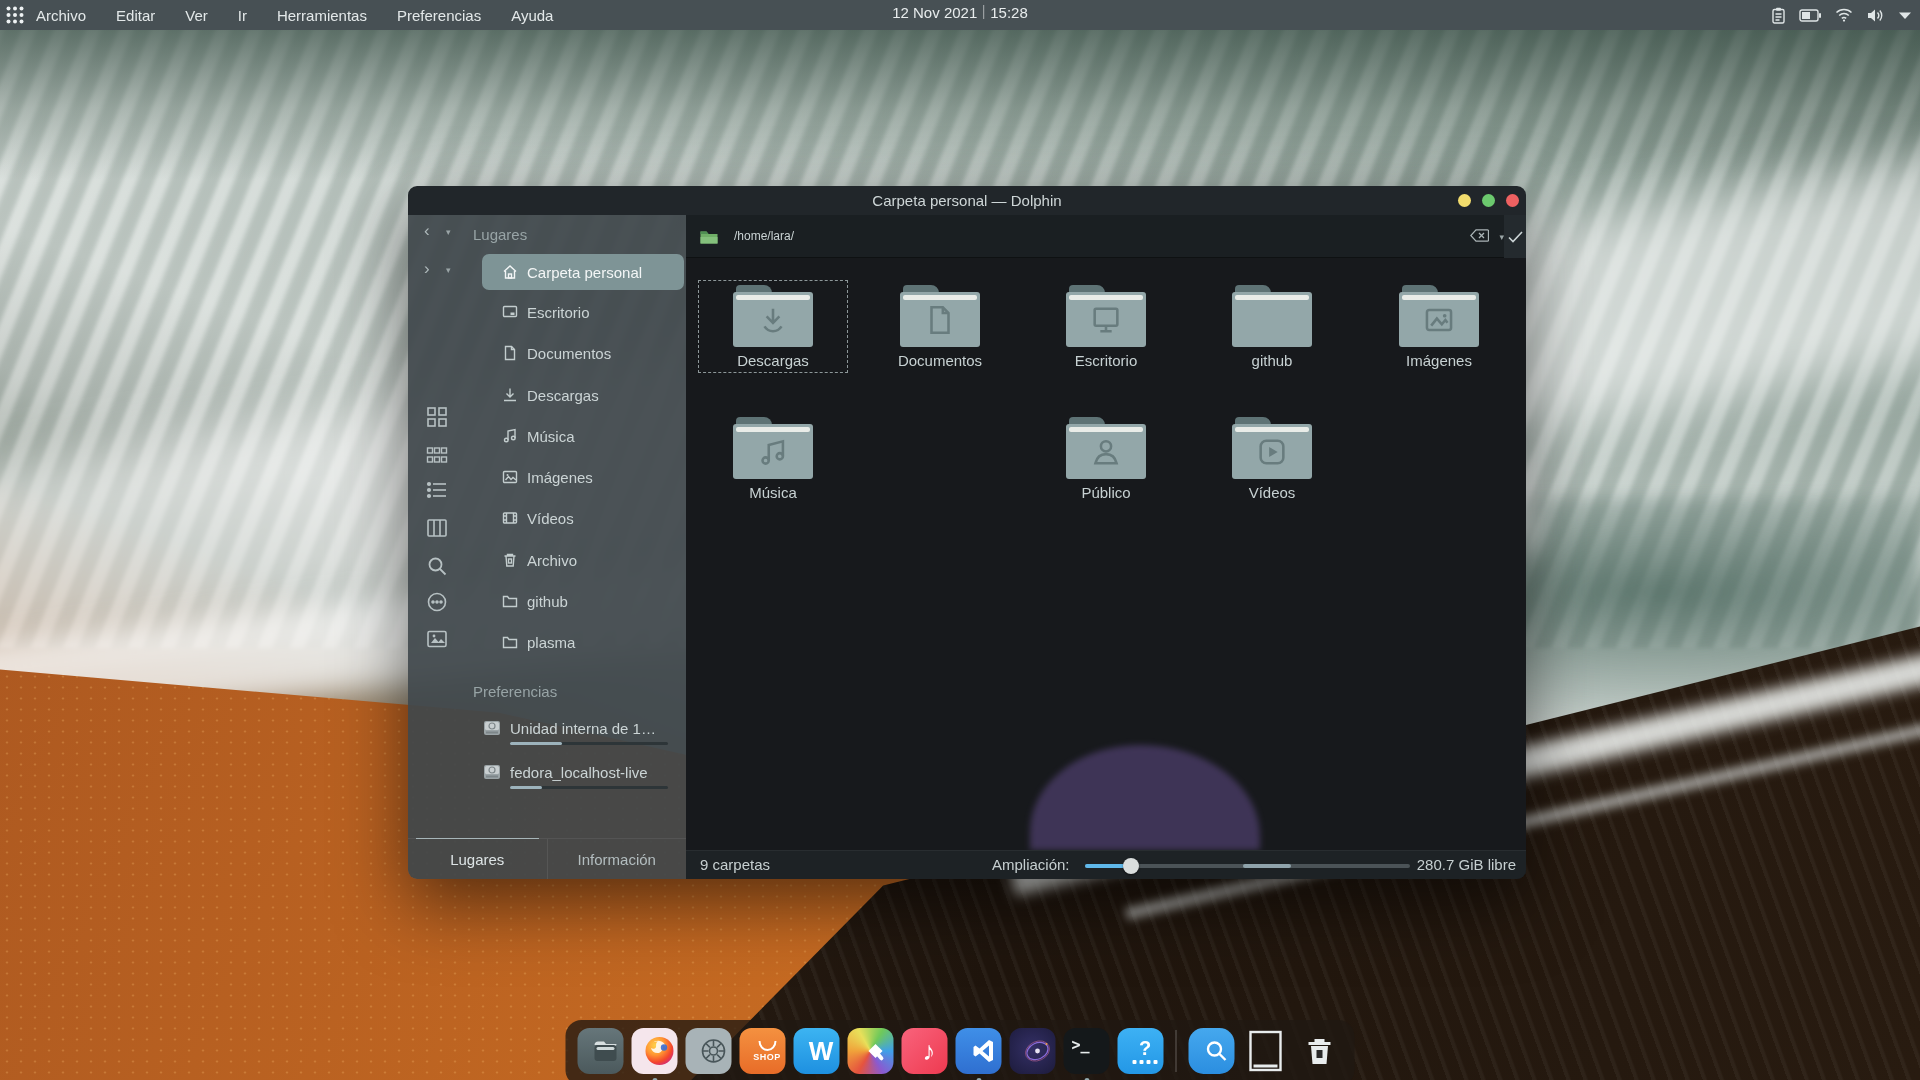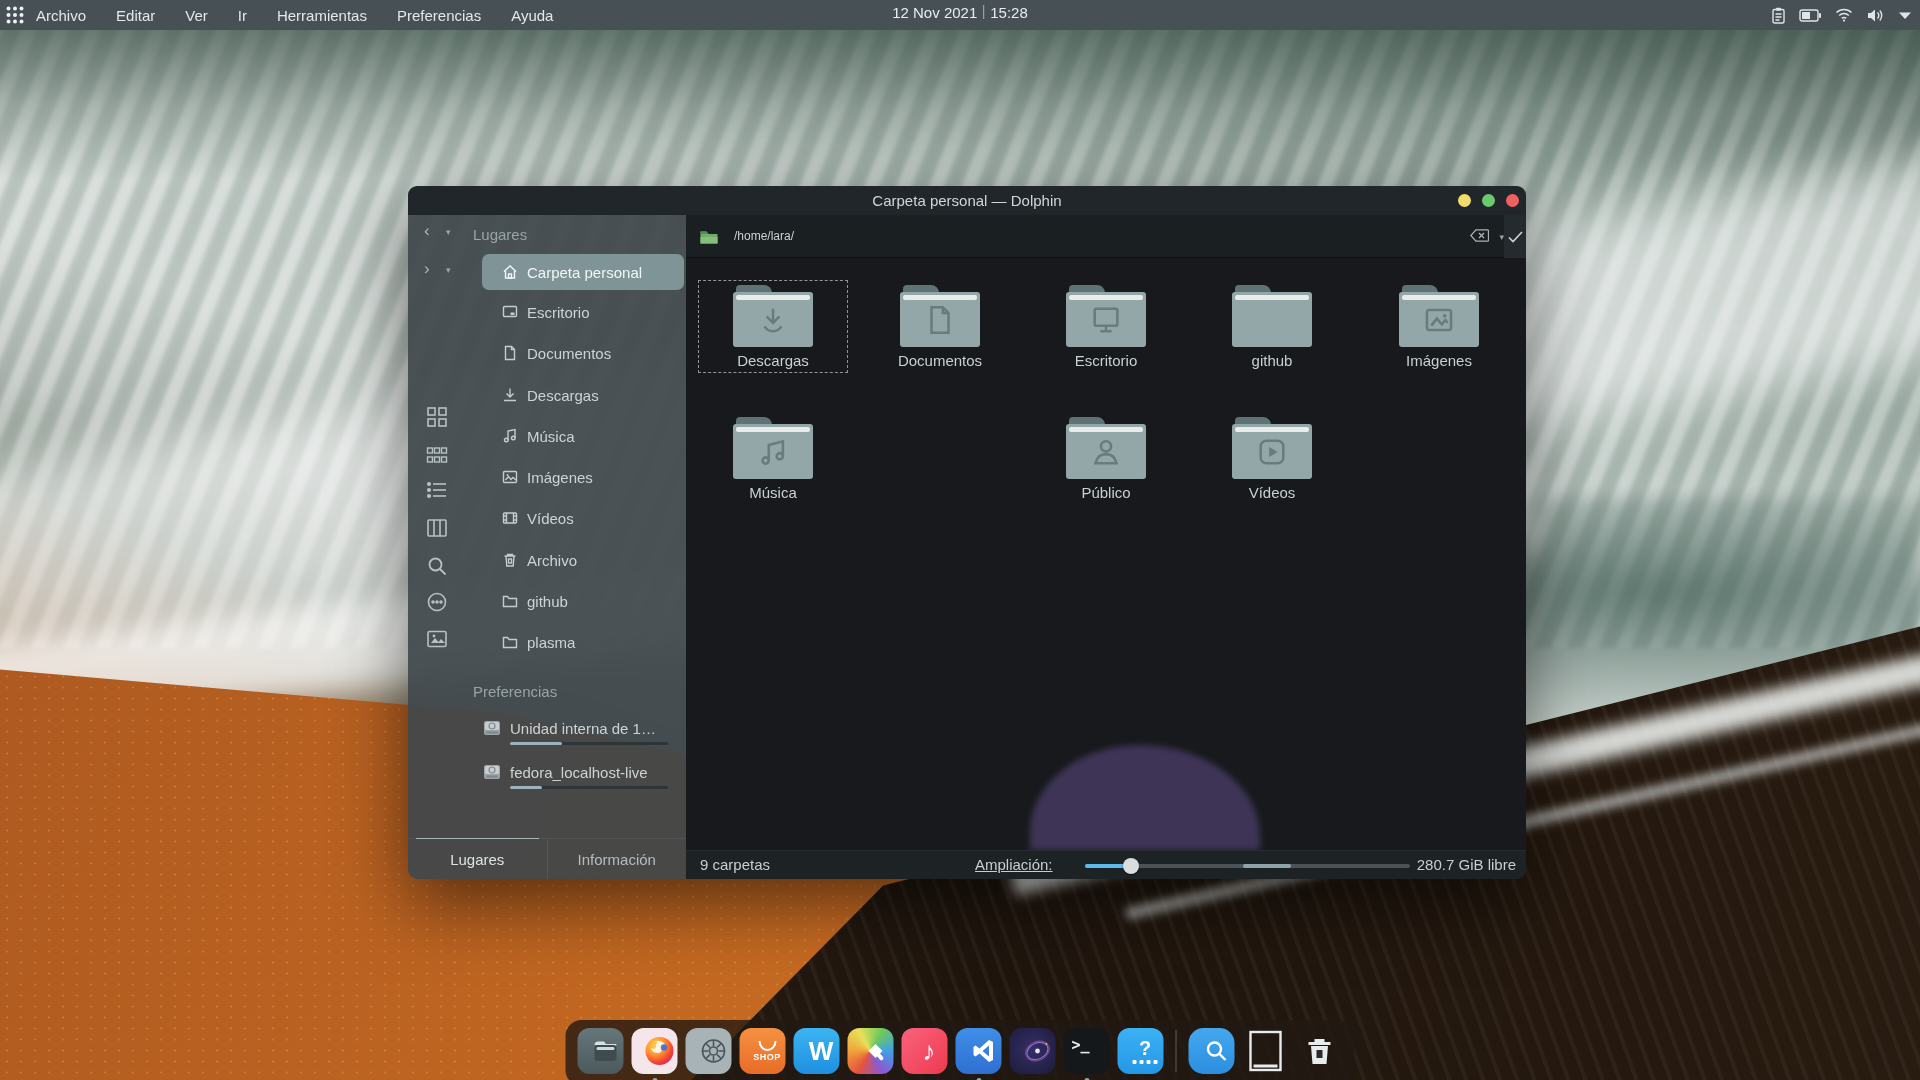--- a/index.html
+++ b/index.html
@@ -105,21 +105,21 @@
   .folder { position:relative; width:80px; height:62px; margin:0 auto; }
   .folder .ftab { position:absolute; top:0; left:3px; width:36px; height:14px; background:#5e7375;
       border-radius:4px 8px 0 0; }
   .folder .fbody { position:absolute; top:7px; left:0; right:0; bottom:0; background:#93a7a9; border-radius:3px; }
   .folder .fstripe { position:absolute; top:10px; left:3px; right:3px; height:5px; background:#e9ece8; border-radius:2px; }
   .folder svg { position:absolute; left:50%; top:56%; transform:translate(-50%,-50%); width:34px; height:34px; }
 
   #statusbar { position:absolute; left:0; right:0; bottom:0; height:29px; background:#1d2225;
       border-top:1px solid rgba(255,255,255,.05); color:#c6cfd0; font-size:15px; }
   #statusbar .count { position:absolute; left:14px; top:5px; }
-  #statusbar .zoomlabel { position:absolute; left:289px; top:5px;text-decoration:underline; }
+  #statusbar .zoomlabel { position:absolute; left:306px; top:5px; }
   .zoom-track { position:absolute; left:399px; top:13px; width:325px; height:4px; background:#4b5357; border-radius:2px; }
   .zoom-fill { position:absolute; left:0; top:0; bottom:0; width:46px; background:#5fb8ea; border-radius:2px; }
   .zoom-tick { position:absolute; left:158px; top:0; bottom:0; width:48px; background:#8fa3ab; border-radius:2px; }
   .zoom-handle { position:absolute; left:38px; top:-6px; width:16px; height:16px; background:#d9dddd;
       border-radius:50%; box-shadow:0 1px 2px rgba(0,0,0,.5); }
   #statusbar .free { position:absolute; right:10px; top:5px; }
 
   
   #dock { position:absolute; left:50%; transform:translateX(-50%); bottom:-6px; height:66px;
       background:rgba(32,24,18,.78); border-radius:16px; display:flex; align-items:flex-start;

